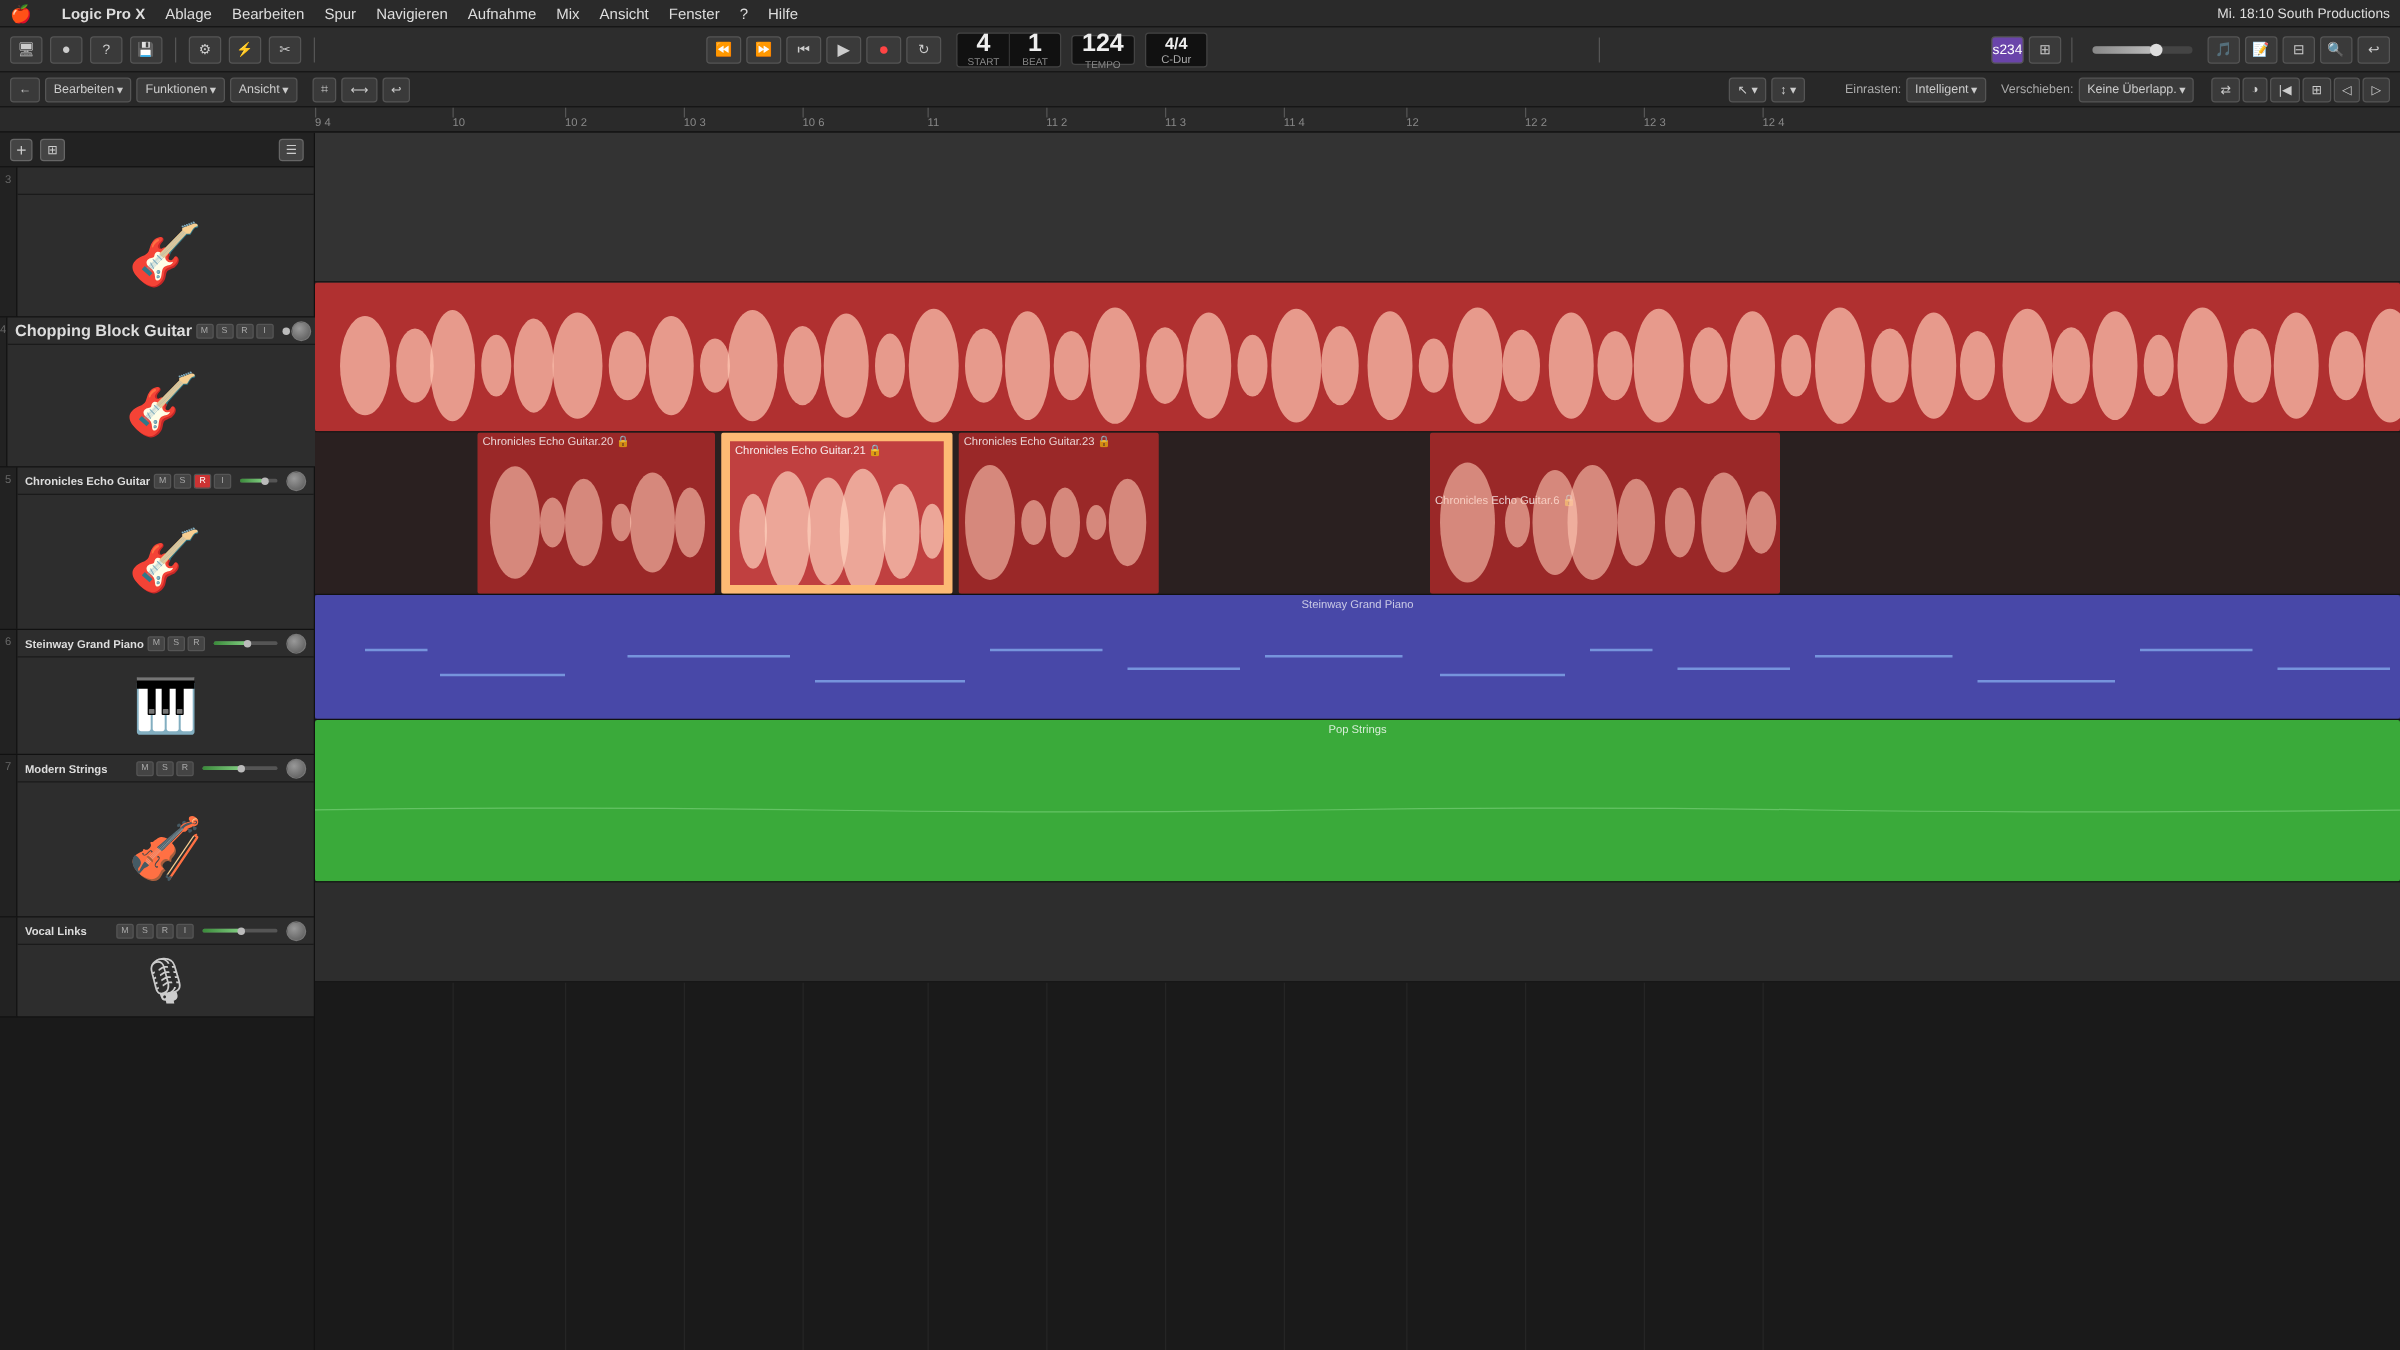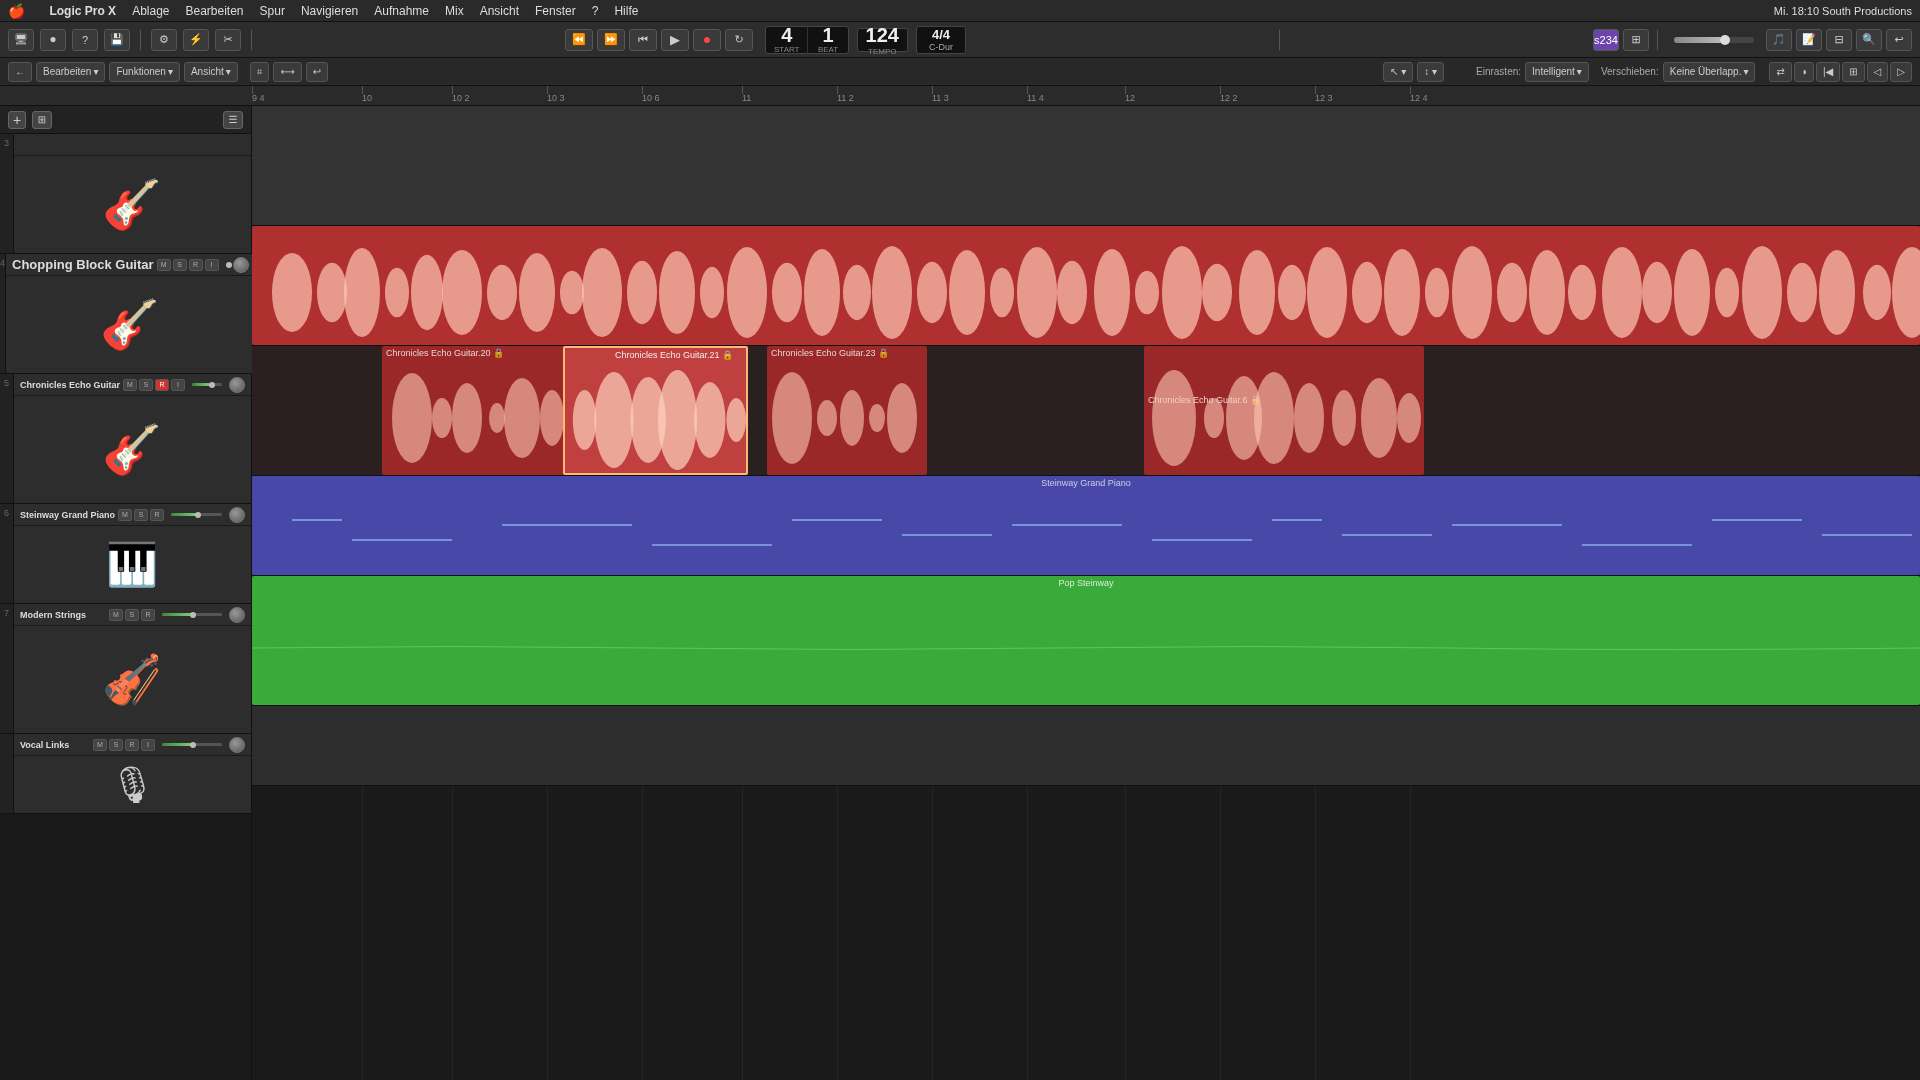--- a/index.html
+++ b/index.html
@@ -754,21 +754,21 @@
             <ellipse cx="30" cy="58" rx="20" ry="45"></ellipse>
             <ellipse cx="60" cy="58" rx="10" ry="20"></ellipse>
             <ellipse cx="85" cy="58" rx="15" ry="35"></ellipse>
             <ellipse cx="115" cy="58" rx="8" ry="15"></ellipse>
             <ellipse cx="140" cy="58" rx="18" ry="40"></ellipse>
             <ellipse cx="170" cy="58" rx="12" ry="28"></ellipse>
           </g>
         </svg>
       </div>
 
-      <div style="position:absolute; top:0; left:311px; width:185px; bottom:0; background:#c04040; border-radius:2px; overflow:hidden; border: 2px solid #fdba74; padding-left: 46px;">
+      <div style="position:absolute; top:0; left:325px; width:185px; bottom:0; background:#c04040; border-radius:2px; overflow:hidden; border: 7px solid #fdba74;">
         <span style="font-size:9px; color:rgba(255,255,255,0.9); padding:2px 4px; display:block;">Chronicles Echo Guitar.21 🔒</span>
         <svg style="position:absolute;top:14px;left:0;width:100%;height:116px;" preserveAspectRatio="none" viewBox="0 0 185 116">
           <g fill="rgba(255,210,190,0.7)">
             <ellipse cx="20" cy="58" rx="12" ry="30"></ellipse>
             <ellipse cx="50" cy="58" rx="20" ry="48"></ellipse>
             <ellipse cx="85" cy="58" rx="18" ry="43"></ellipse>
             <ellipse cx="115" cy="58" rx="20" ry="50"></ellipse>
             <ellipse cx="148" cy="58" rx="16" ry="38"></ellipse>
             <ellipse cx="175" cy="58" rx="10" ry="22"></ellipse>
           </g>
@@ -829,21 +829,21 @@
             <line x1="1460" y1="30" x2="1550" y2="30"></line>
             <line x1="1570" y1="45" x2="1660" y2="45"></line>
           </g>
         </svg>
       </div>
     </div>
 
     <div style="height:130px; background:#253025; border-bottom:1px solid #111; position:relative; overflow:hidden;">
 
       <div style="position:absolute; top:0; left:0; right:0; bottom:0; background:#3aaa3a; border-radius:2px; overflow:hidden;">
-        <span style="font-size:9px; color:rgba(255,255,255,0.8); padding:2px 4px; display:block; text-align:center;">Pop Steinway</span>
+        <span style="font-size:9px; color:rgba(255,255,255,0.8); padding:2px 4px; display:block; text-align:center;">Pop Strings</span>
 
         <svg style="position:absolute;top:14px;left:0;width:100%;height:116px;" preserveAspectRatio="none" viewBox="0 0 1668 116">
           <g stroke="rgba(200,255,200,0.3)" stroke-width="1" fill="none">
             <path d="M0,58 Q200,55 400,58 Q600,61 800,58 Q1000,55 1200,58 Q1400,61 1668,58"></path>
           </g>
         </svg>
       </div>
     </div>
 
     <div style="height:80px; background:#2d2d2d; border-bottom:1px solid #111; position:relative;">

